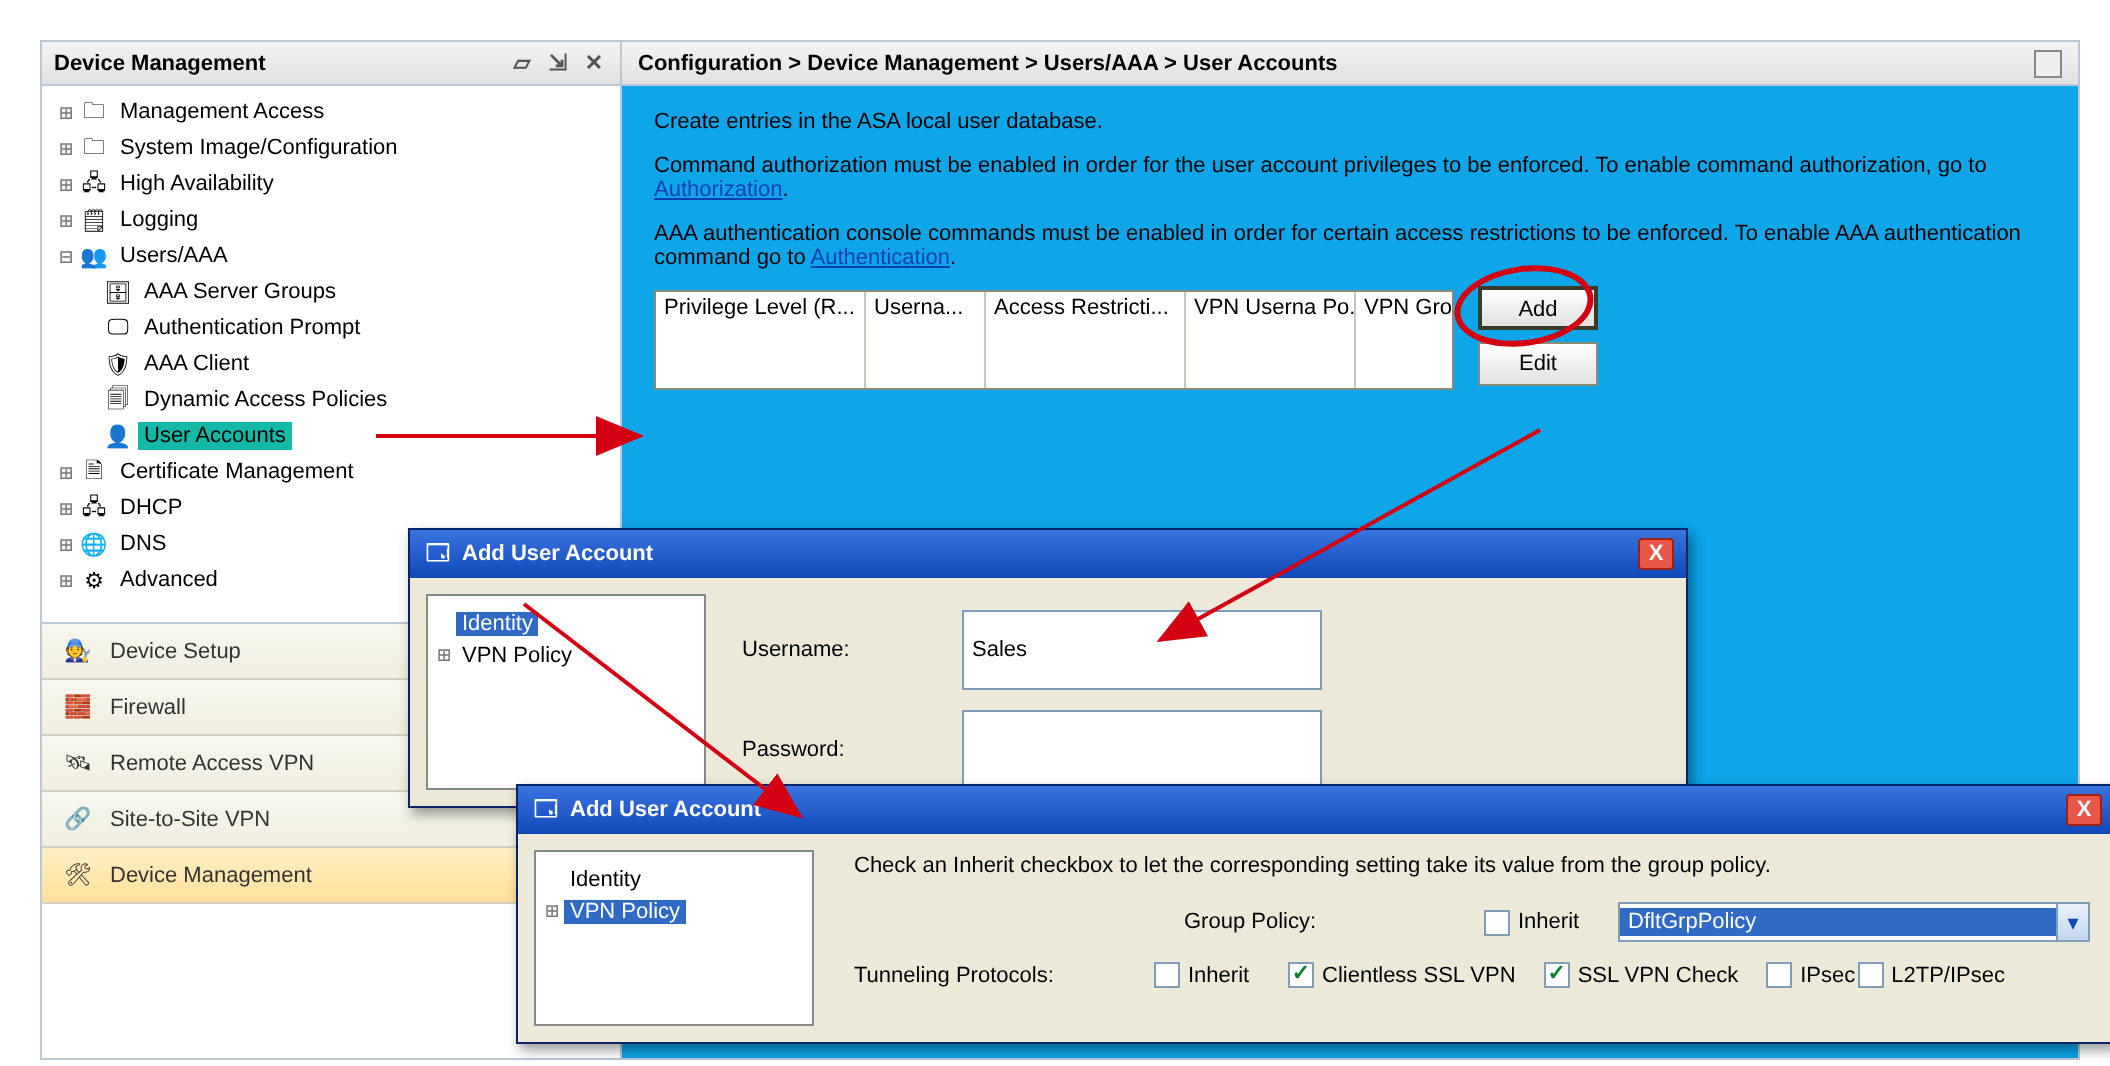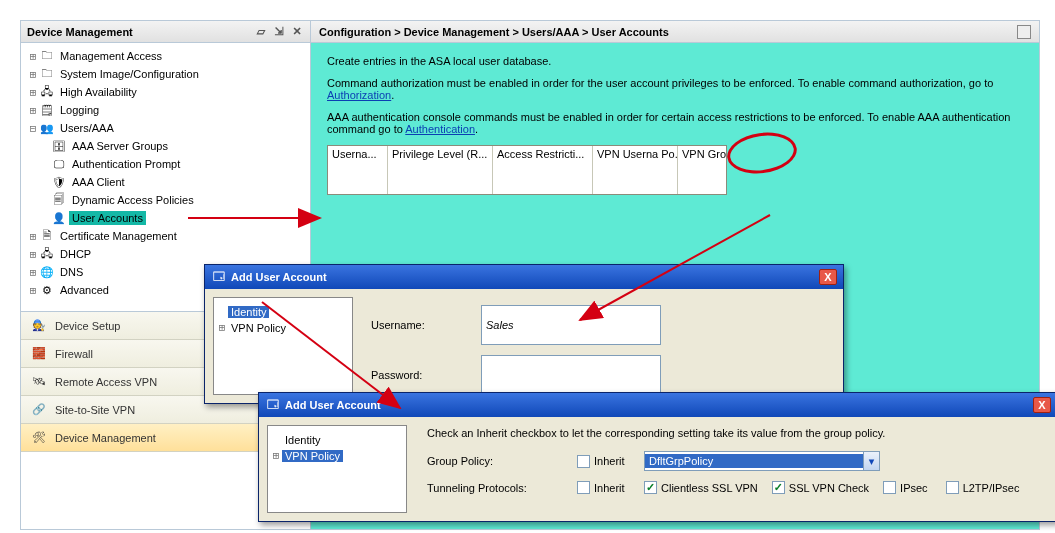--- a/index.html
+++ b/index.html
@@ -23,21 +23,21 @@
 
   .cat-list { position: absolute; left: 0; top: 290px; width: 100%; border-top: 1px solid #b9c9d8; }
   .cat-item { height: 28px; display: flex; align-items: center; padding: 0 8px; border-bottom: 1px solid #d2d2c2; background: linear-gradient(#f8f7ef,#efeedf); cursor: pointer; color: #333; }
   .cat-item.active { background: linear-gradient(#fff0c4,#ffe09a); }
   .cat-item .cicon { width: 20px; height: 20px; margin-right: 6px; display: inline-flex; align-items: center; justify-content: center; }
 
   
   .right-panel { position: absolute; left: 290px; top: 0; right: 0; height: 100%; }
   .crumb-bar { height: 22px; background: linear-gradient(#f3f3f3,#e1e1e1); border-bottom: 1px solid #b9c9d8; display: flex; align-items: center; padding: 0 8px; font-weight: bold; gap: 16px; }
   .crumb-bar .sq { margin-left: auto; width: 14px; height: 14px; border: 1px solid #888; background: #eee; cursor: pointer; }
-  .content { padding: 12px 16px; background: #5eead4; height: calc(100% - 22px); color: #000; }
+  .content { padding: 12px 16px; background: #0ea5e9; height: calc(100% - 22px); color: #000; }
   .content p { margin: 0 0 10px 0; }
   .content a { color: #0b3fb3; text-decoration: underline; cursor: pointer; }
 
   .tbl-wrap { position: relative; margin-top: 6px; }
   .tbl { background: #fff; border: 1px solid #8b8b7a; width: 400px; height: 50px; display: flex; }
   .tbl .col { border-right: 1px solid #c7c7b7; padding: 2px 4px; white-space: nowrap; overflow: hidden; }
   .btn-col { position: absolute; left: 412px; top: -2px; display: flex; flex-direction: column; gap: 6px; }
   .btn { width: 60px; height: 22px; background: linear-gradient(#fefefe,#e2e2e2); border: 1px solid #8b8b7a; cursor: pointer; text-align: center; line-height: 20px; }
   .btn.thick { border: 2px solid #3a3a2a; }
   .circle-mark { position: absolute; left: 400px; top: -12px; width: 70px; height: 40px; border: 3px solid #d40012; border-radius: 50%; pointer-events: none; transform: rotate(-8deg); }
@@ -49,21 +49,21 @@
   .dlg-title .close { margin-left: auto; width: 18px; height: 16px; background: #e85848; border: 1px solid #a02010; color: #fff; text-align: center; line-height: 14px; cursor: pointer; font-family: Arial; font-weight: bold; border-radius: 2px; }
   .dlg-body { display: flex; height: calc(100% - 24px); }
   .dlg-tree { width: 140px; background: #fff; border: 1px solid #888; margin: 8px; padding: 4px 2px; }
   .dlg-tree .trow { display: flex; align-items: flex-end; height: 16px; cursor: pointer; }
   .dlg-tree .trow .exp { width: 12px; text-align: center; color: #777; font-family: monospace; }
   .dlg-tree .trow .lbl { padding: 0 3px; }
   .dlg-tree .trow.sel .lbl { background: #316ac5; color: #fff; }
   .dlg-form { flex: 1; padding: 16px 10px; }
   .frow { display: flex; align-items: center; margin-bottom: 10px; }
   .frow .flabel { width: 110px; }
-  .frow input.txt { width: 180px; height: 20px; border: 1px solid #7f9db9; padding: 19px 4px; background: #fff; font-style: italic; }
+  .frow input.txt { width: 180px; height: 20px; border: 1px solid #7f9db9; padding: 19px 4px; background: #fff; }
 
   
   .chk { width: 13px; height: 13px; border: 1px solid #7f9db9; background: #fff; display: inline-flex; align-items: center; justify-content: center; margin-right: 4px; cursor: pointer; vertical-align: middle; }
   .chk.checked::after { content: "✓"; color: #0a7f28; font-weight: bold; font-size: 11px; line-height: 1; }
   .combo { display: inline-flex; align-items: center; width: 236px; height: 20px; border: 1px solid #7f9db9; background: #fff; cursor: pointer; }
   .combo .cval { flex: 1; background: #316ac5; color: #fff; padding: 1px 4px; }
   .combo .carrow { width: 16px; height: 18px; background: linear-gradient(#eaf1fb,#c3d6f0); border-left: 1px solid #7f9db9; display: flex; align-items: center; justify-content: center; color: #1048b8; }
 
   
   svg.overlay { position: absolute; left: 0; top: 0; pointer-events: none; }
@@ -185,25 +185,29 @@
       <span>Configuration &gt; Device Management &gt; Users/AAA &gt; User Accounts</span>
       <span class="sq"></span>
     </div>
     <div class="content">
       <p>Create entries in the ASA local user database.</p>
       <p><span>Command authorization must be enabled in order for the user account privileges to be enforced. To enable command authorization, go to </span><a>Authorization</a>.</p>
       <p><span>AAA authentication console commands must be enabled in order for certain access restrictions to be enforced. To enable AAA authentication command go to </span><a>Authentication</a>.</p>
 
       <div class="tbl-wrap">
         <div class="tbl">
+          <div class="col" style="width:105px">Privilege Level (R...</div>
           <div class="col" style="width:60px">Userna...</div>
-          <div class="col" style="width:105px">Privilege Level (R...</div>
           <div class="col" style="width:100px">Access Restricti...</div>
           <div class="col" style="width:85px">VPN Userna Po...</div>
           <div class="col" style="flex:1;border-right:none">VPN Group L...</div>
+        </div>
+        <div class="btn-col">
+          <div class="btn thick">Add</div>
+          <div class="btn">Edit</div>
         </div>
         <div class="circle-mark"></div>
       </div>
     </div>
   </div>
 </div>
 
 <div class="dialog" style="left:204px; top:264px; width:640px; height:140px;">
   <div class="dlg-title">
     <span class="dicon">🗔</span>
@@ -250,39 +254,39 @@
           <span class="exp"></span>
           <span class="lbl">Identity</span>
         </div>
       <div class="trow sel">
           <span class="exp">⊞</span>
           <span class="lbl">VPN Policy</span>
         </div>
     </div>
     <div class="dlg-form" style="padding:10px 12px;">
       <p style="margin:0 0 12px 0">Check an Inherit checkbox to let the corresponding setting take its value from the group policy.</p>
-      <div class="frow" style="margin-bottom:10px;">
+      <div class="frow" style="margin-bottom:10px;justify-content:flex-end;">
         <span style="width:150px">Group Policy:</span>
         <span class="chk"></span>
         <span style="width:50px">Inherit</span>
         <span class="combo">
           <span class="cval">DfltGrpPolicy</span>
           <span class="carrow">▾</span>
         </span>
       </div>
       <div class="frow">
         <span style="width:150px">Tunneling Protocols:</span>
         <span class="chk"></span>
         <span style="width:50px">Inherit</span>
         <span class="chk checked"></span>
           <span style="margin-right:14px">Clientless SSL VPN</span>
         <span class="chk checked"></span>
           <span style="margin-right:14px">SSL VPN Check</span>
         <span class="chk"></span>
-          <span style="margin-right:18px">IPsec</span>
+          <span style="margin-right:1px">IPsec</span>
         <span class="chk"></span>
           <span>L2TP/IPsec</span>
       </div>
     </div>
   </div>
 </div>
 
 <svg class="overlay" width="1055" height="533">
   <defs>
       <marker id="ah" markerWidth="12" markerHeight="10" refX="11" refY="5" orient="auto">

